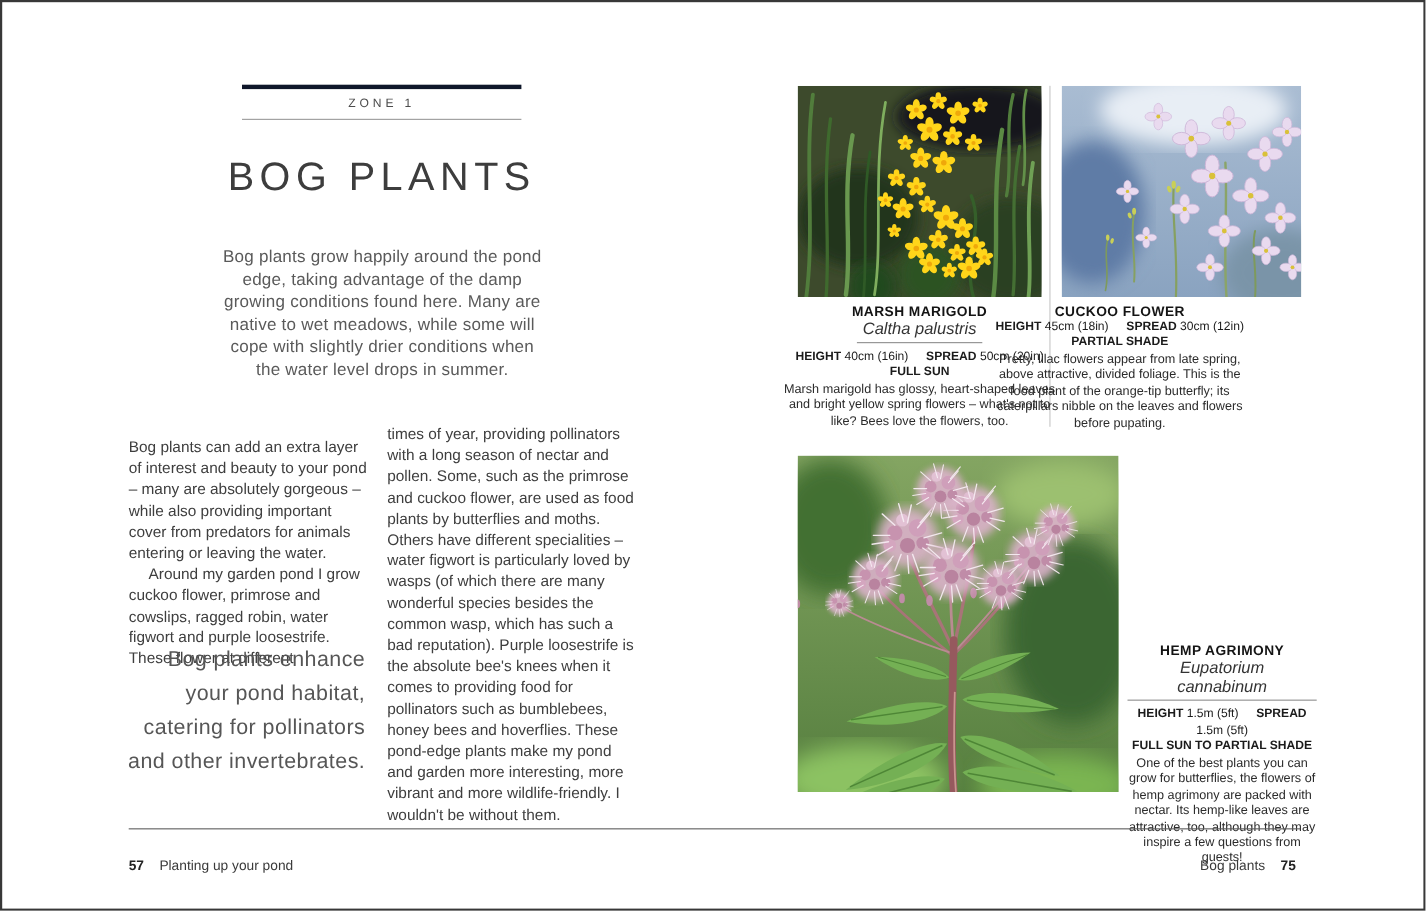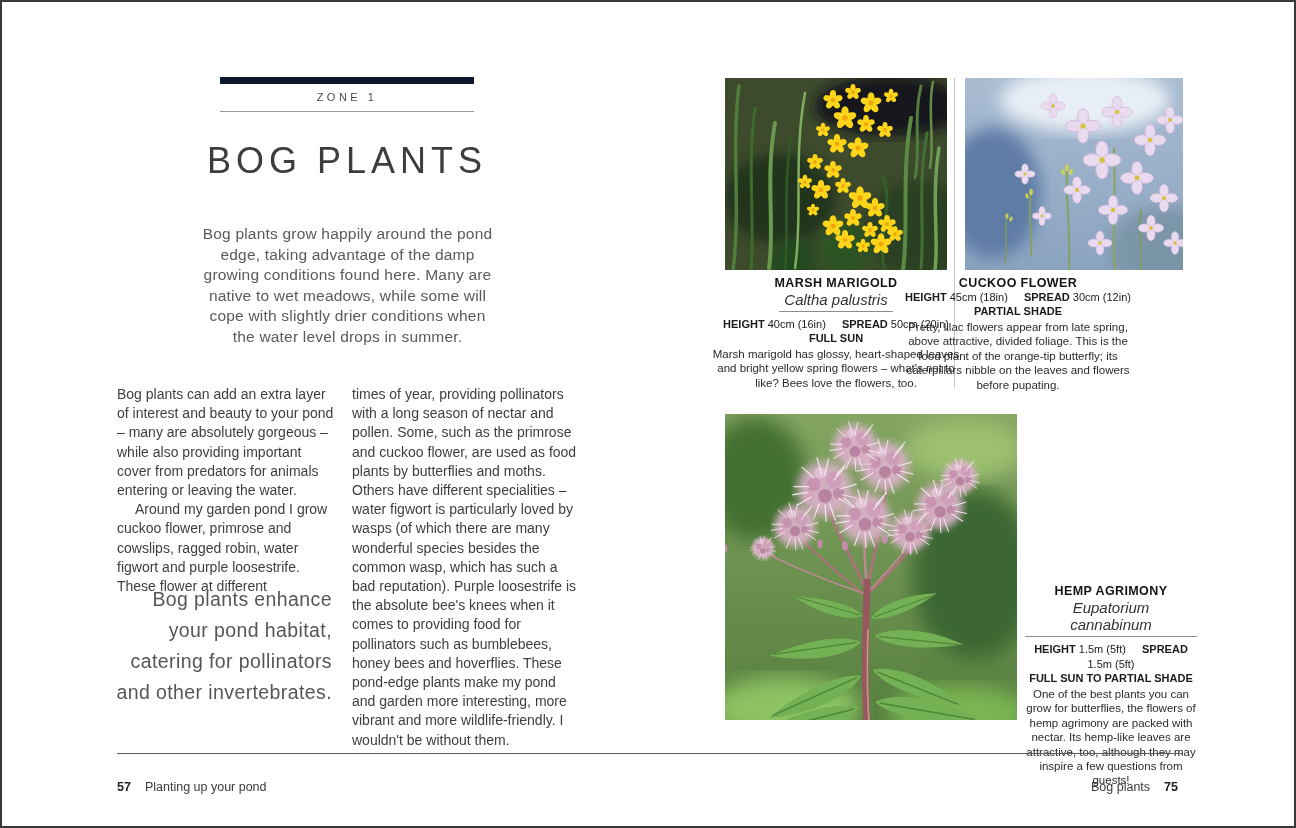--- a/index.html
+++ b/index.html
@@ -1,27 +1,27 @@
 <!DOCTYPE html>
 <html><head>
 <meta charset="utf-8">
 <style>
   html,body{margin:0;padding:0;background:#d9d9d9;font-family:"Liberation Sans",sans-serif;}
   .spread{position:relative;width:1296px;height:828px;background:#ffffff;border:2px solid #383838;box-sizing:border-box;overflow:hidden;}
 
   
   .zone-block{position:absolute;left:218px;top:75px;width:254px;text-align:center;
-    border-top:7px solid #0f172a;border-bottom:1px solid #9a9a9a;padding:7px 0 8px;
+    border-top:4px solid #0f172a;border-bottom:1px solid #9a9a9a;padding:7px 0 8px;
     font-size:11px;letter-spacing:3.5px;color:#4c4c4c;}
   .page-title{position:absolute;left:115px;top:138px;width:460px;margin:0;text-align:center;
     font-size:36px;font-weight:300;letter-spacing:5px;color:#3d3d3d;}
   .intro{position:absolute;left:168px;top:222px;width:355px;text-align:center;
     font-size:15.5px;line-height:20.5px;letter-spacing:.2px;color:#5a5a5a;white-space:pre-line;}
   .bodycol{position:absolute;top:383px;font-size:14px;line-height:19.2px;color:#3e3e3e;}
-  .col1{left:115px;width:222px;}
+  .col1{left:115px;width:222px;margin-top:12px;}
   .col2{left:350px;width:226px;}
   .bodycol p{margin:0;}
   .bodycol p.indent{text-indent:18px;}
   .pull-quote{position:absolute;left:76px;top:582px;width:254px;text-align:right;
     font-size:19.5px;line-height:31px;letter-spacing:.4px;color:#565656;white-space:pre-line;}
 
   
   .photo{position:absolute;overflow:hidden;}
   .photo svg{display:block;width:100%;height:100%;}
   .photo-marsh{left:723px;top:76px;width:222px;height:192px;}

